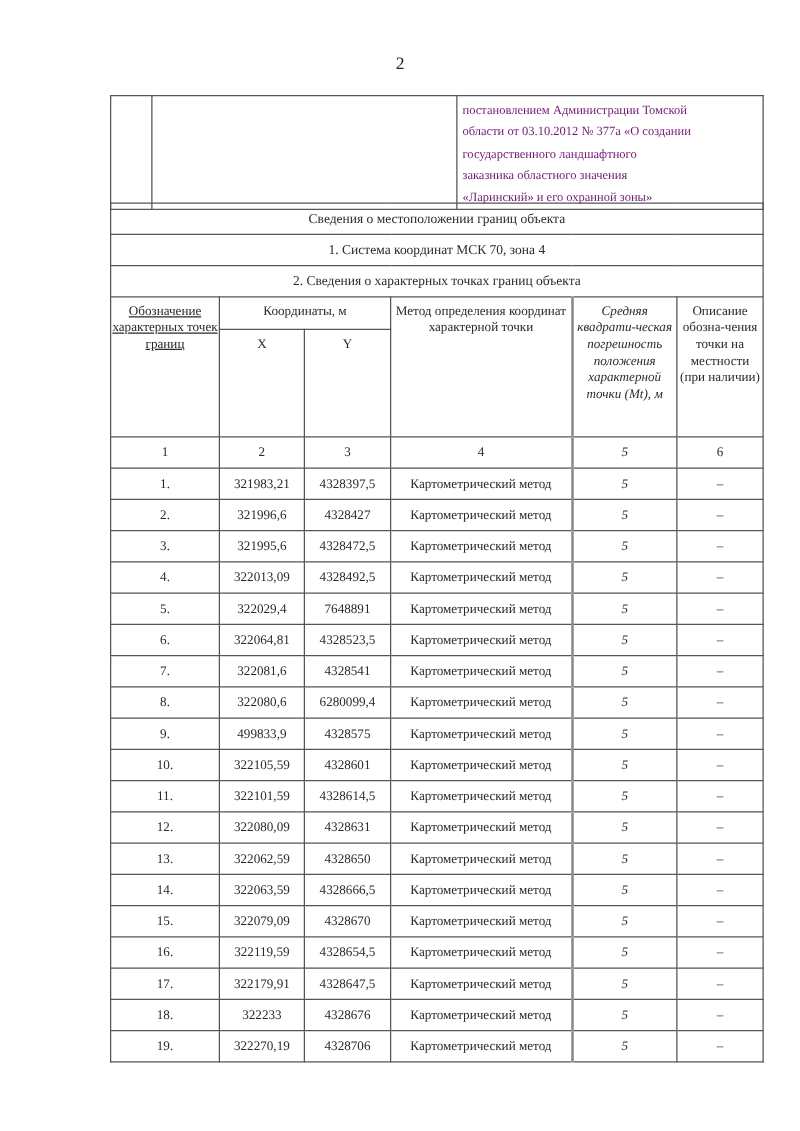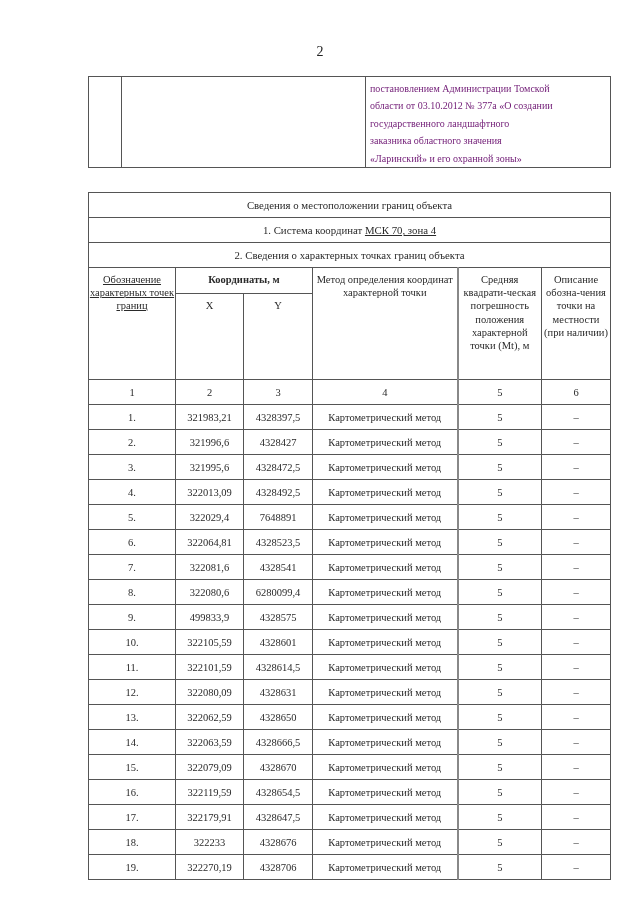--- a/index.html
+++ b/index.html
@@ -6,29 +6,29 @@
   body { width:640px; height:905px; position:relative; overflow:hidden;
          font-family:"DejaVu Serif", "Liberation Serif", serif; color:#222; }
   .page-num { position:absolute; top:44px; left:0; width:640px; text-align:center;
               font-family:"Liberation Serif", serif; font-size:14px; }
   table { border-collapse:collapse; position:absolute; table-layout:fixed; }
   td { border:1px solid #555; padding:0; vertical-align:top;
        font-family:"Liberation Serif", serif; }
   #tbl-top { left:88px; top:76px; width:522px; }
   #tbl-top td { height:84px; }
   #tbl-top .ref-text { font-size:10px; line-height:17.4px; padding:3px 0 0 4px; color:#701a75; }
-  #tbl-main { left:88px; top:192px; width:522px; }
+  #tbl-main { left:88px; top:162px; width:522px; }
   #tbl-main td { font-size:10.5px; text-align:center; color:#2a2a2a; }
   .title-row td { height:24px; vertical-align:middle; font-size:10.8px !important; }
   .hdr td { line-height:13.2px; padding-top:5px; }
   .num-row td { height:24px; vertical-align:middle; }
   .data-row td { height:24px; vertical-align:middle; }
-  .u { text-decoration:underline; }
+  .u { }
   .dash { color:#444; }
-  .thick-l { border-left:2px solid #888 !important; }
+  .thick-l { border-left:2px solid #888 !important;font-style:italic; }
 </style>
 </head>
 <body>
 
 <div class="page-num">2</div>
 
 <table id="tbl-top">
   <colgroup>
       <col style="width:33px">
       <col style="width:244px">
@@ -65,21 +65,21 @@
     <td colspan="6">Сведения о местоположении границ объекта</td>
   </tr>
   <tr class="title-row">
     <td colspan="6"><span>1. Система координат </span><span class="u">МСК 70, зона 4</span></td>
   </tr>
   <tr class="title-row">
     <td colspan="6">2. Сведения о характерных точках границ объекта</td>
   </tr>
   <tr class="hdr">
     <td rowspan="2" style="height:106px;text-decoration:underline;">Обозначение характерных точек границ</td>
-    <td colspan="2" style="height:20px;font-weight:bold;">Координаты, м</td>
+    <td colspan="2" style="height:20px;">Координаты, м</td>
     <td rowspan="2">Метод определения координат характерной точки</td>
     <td rowspan="2" class="thick-l">Средняя квадрати-ческая погрешность положения характерной точки (Mt), м</td>
     <td rowspan="2">Описание обозна-чения точки на местности (при наличии)</td>
   </tr>
   <tr class="hdr">
     <td style="height:80px;">X</td>
     <td>Y</td>
   </tr>
   <tr class="num-row">
     <td>1</td>

